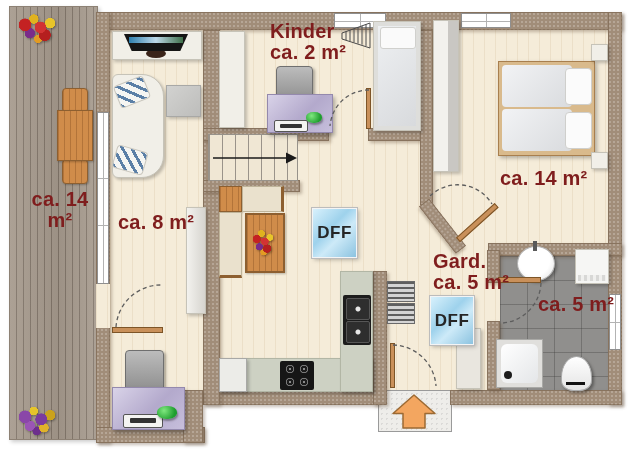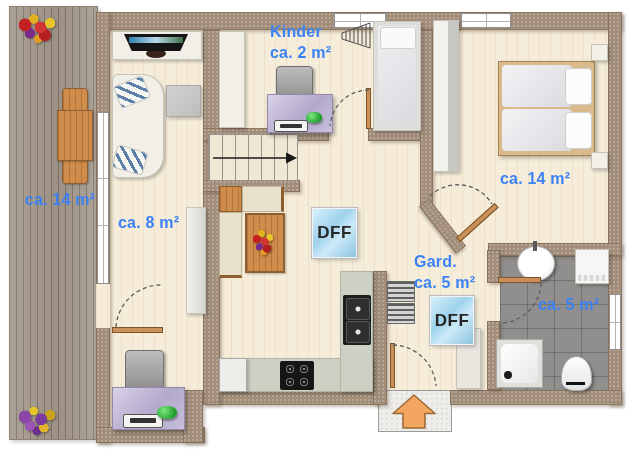--- a/index.html
+++ b/index.html
@@ -20,21 +20,21 @@
         background-image:linear-gradient(90deg, rgba(255,255,255,.07), rgba(0,0,0,.06) 55%, rgba(255,255,255,.09)),
                          repeating-linear-gradient(90deg, rgba(70,58,48,.38) 0 1px, transparent 1px 7px);
         box-shadow:inset 0 0 0 1px #8d8174, 2px 2px 4px rgba(0,0,0,.2)}
   .pad{position:absolute;background:#eeedea;border:1px solid #9a9a9a;box-sizing:border-box;
         background-image:radial-gradient(rgba(0,0,0,.08) 1px, transparent 1px);background-size:5px 5px}
   .win{position:absolute;background:#fff;border:1px solid #8f8f8f;box-sizing:border-box}
   .win i{position:absolute;background:#b3b3b3}
   .stairs{position:absolute;background-color:#f0e7d4;border:1px solid #97928a;box-sizing:border-box;
         background-image:repeating-linear-gradient(90deg,#9a938a 0 1px,transparent 1px 13px)}
   .leaf{position:absolute;background:#c9905a;border:1px solid #7d5528;box-sizing:border-box;z-index:6}
-  .lbl{position:absolute;color:#3b82f6;font-size:16px;font-weight:bold;line-height:21px;
+  .lbl{position:absolute;color:#7f1d1d;font-size:20px;font-weight:bold;line-height:21px;
         letter-spacing:.2px;white-space:nowrap;z-index:8}
   .dff{position:absolute;display:flex;align-items:center;justify-content:center;
         background:linear-gradient(135deg,#d8f1fc 0%,#9ed2ec 40%,#cdeaf8 60%,#8cc3e0 100%);
         border:1px solid #f4f4f4;outline:1px solid #bcbcbc;
         box-shadow:2px 2px 4px rgba(0,0,0,.25);color:#262626;font-size:17px;font-weight:bold;
         letter-spacing:.5px;z-index:7}
   .wfurn{position:absolute;background:#f1efe8;border:1px solid #c6c3b8;
         box-shadow:2px 2px 3px rgba(0,0,0,.22);box-sizing:border-box;z-index:5}
   .gfurn{position:absolute;background:linear-gradient(135deg,#d2d2d0,#bdbdbb);border:1px solid #a8a8a6;
         box-shadow:2px 2px 3px rgba(0,0,0,.22);box-sizing:border-box;z-index:5}
@@ -249,21 +249,21 @@
   <div class="lbl" style="left:118px;top:212px">
     <div>ca. 8 m²</div>
   </div>
   <div class="lbl" style="left:270px;top:21px">
     <div>Kinder</div>
     <div>ca. 2 m²</div>
   </div>
   <div class="lbl" style="left:500px;top:168px">
     <div>ca. 14 m²</div>
   </div>
-  <div class="lbl" style="left:414px;top:251px">
+  <div class="lbl" style="left:433px;top:251px">
     <div>Gard.</div>
     <div>ca. 5 m²</div>
   </div>
   <div class="lbl" style="left:538px;top:294px">
     <div>ca. 5 m²</div>
   </div>
 
 </div>
 
 </body></html>

